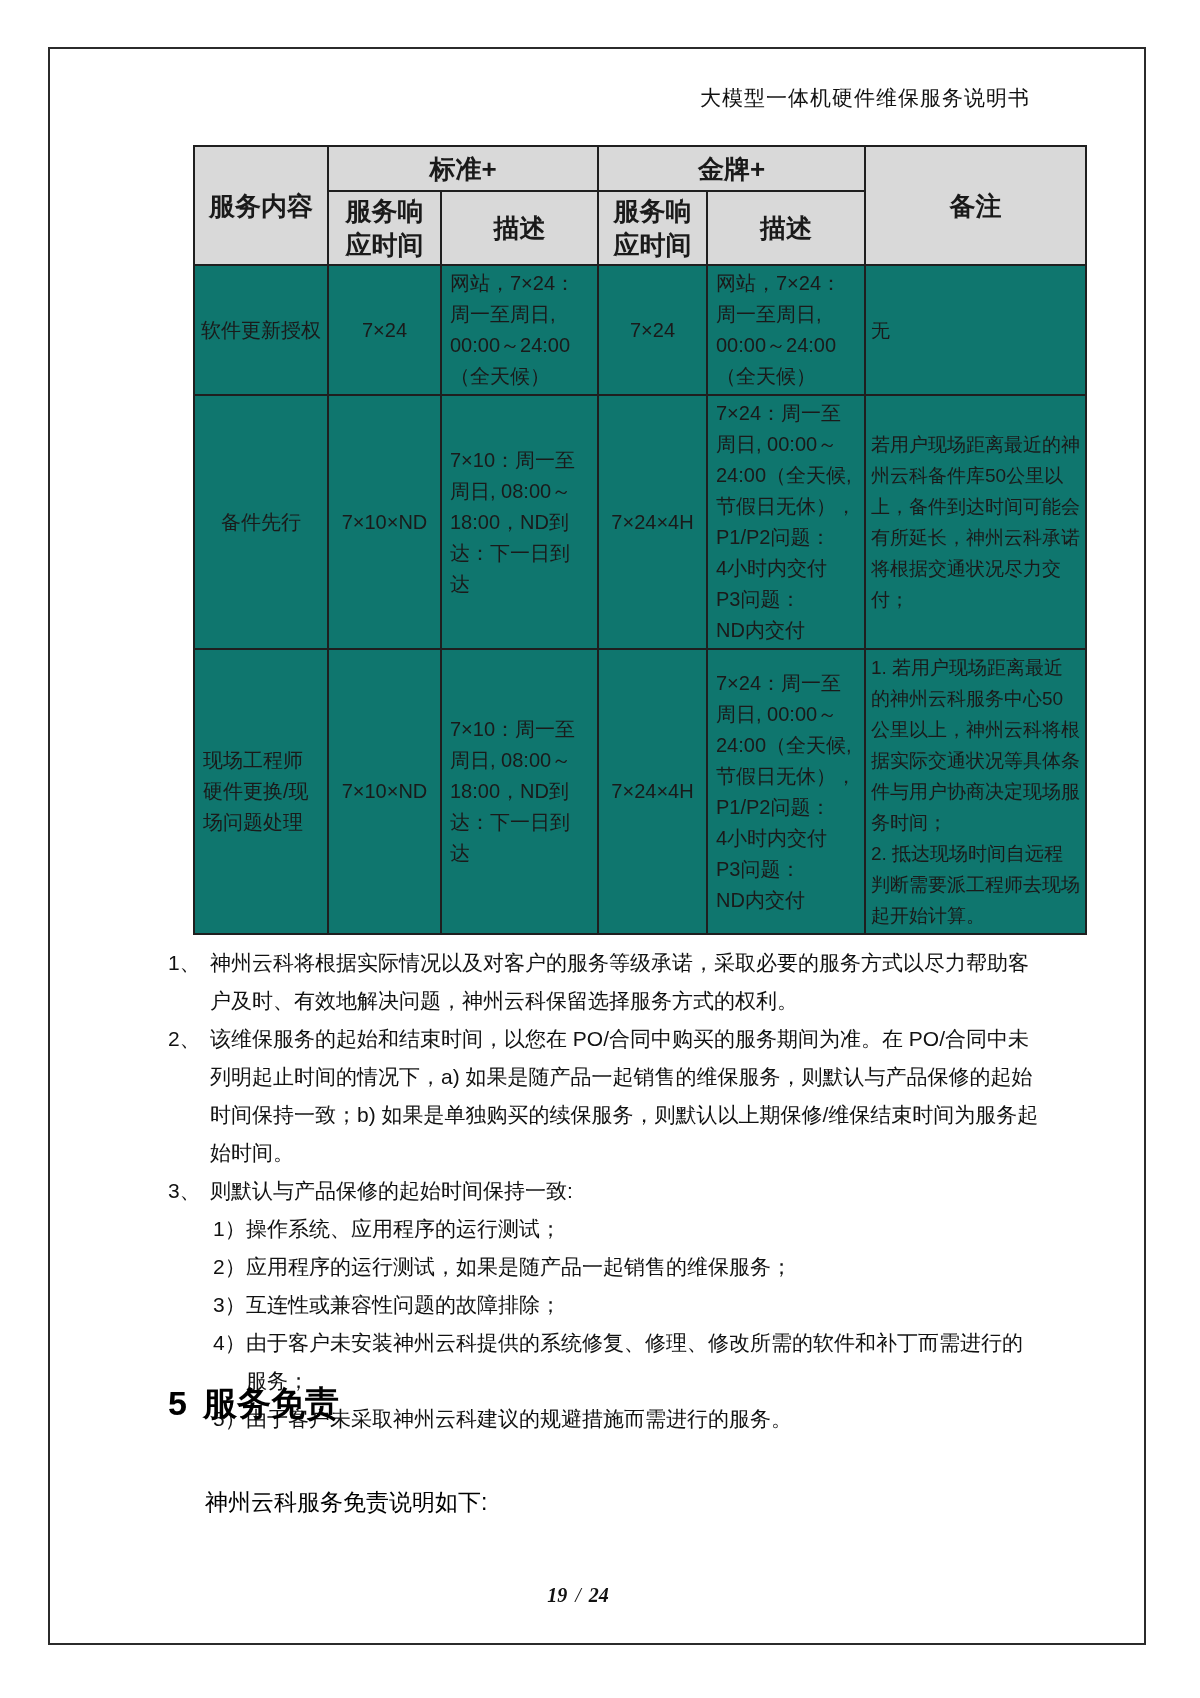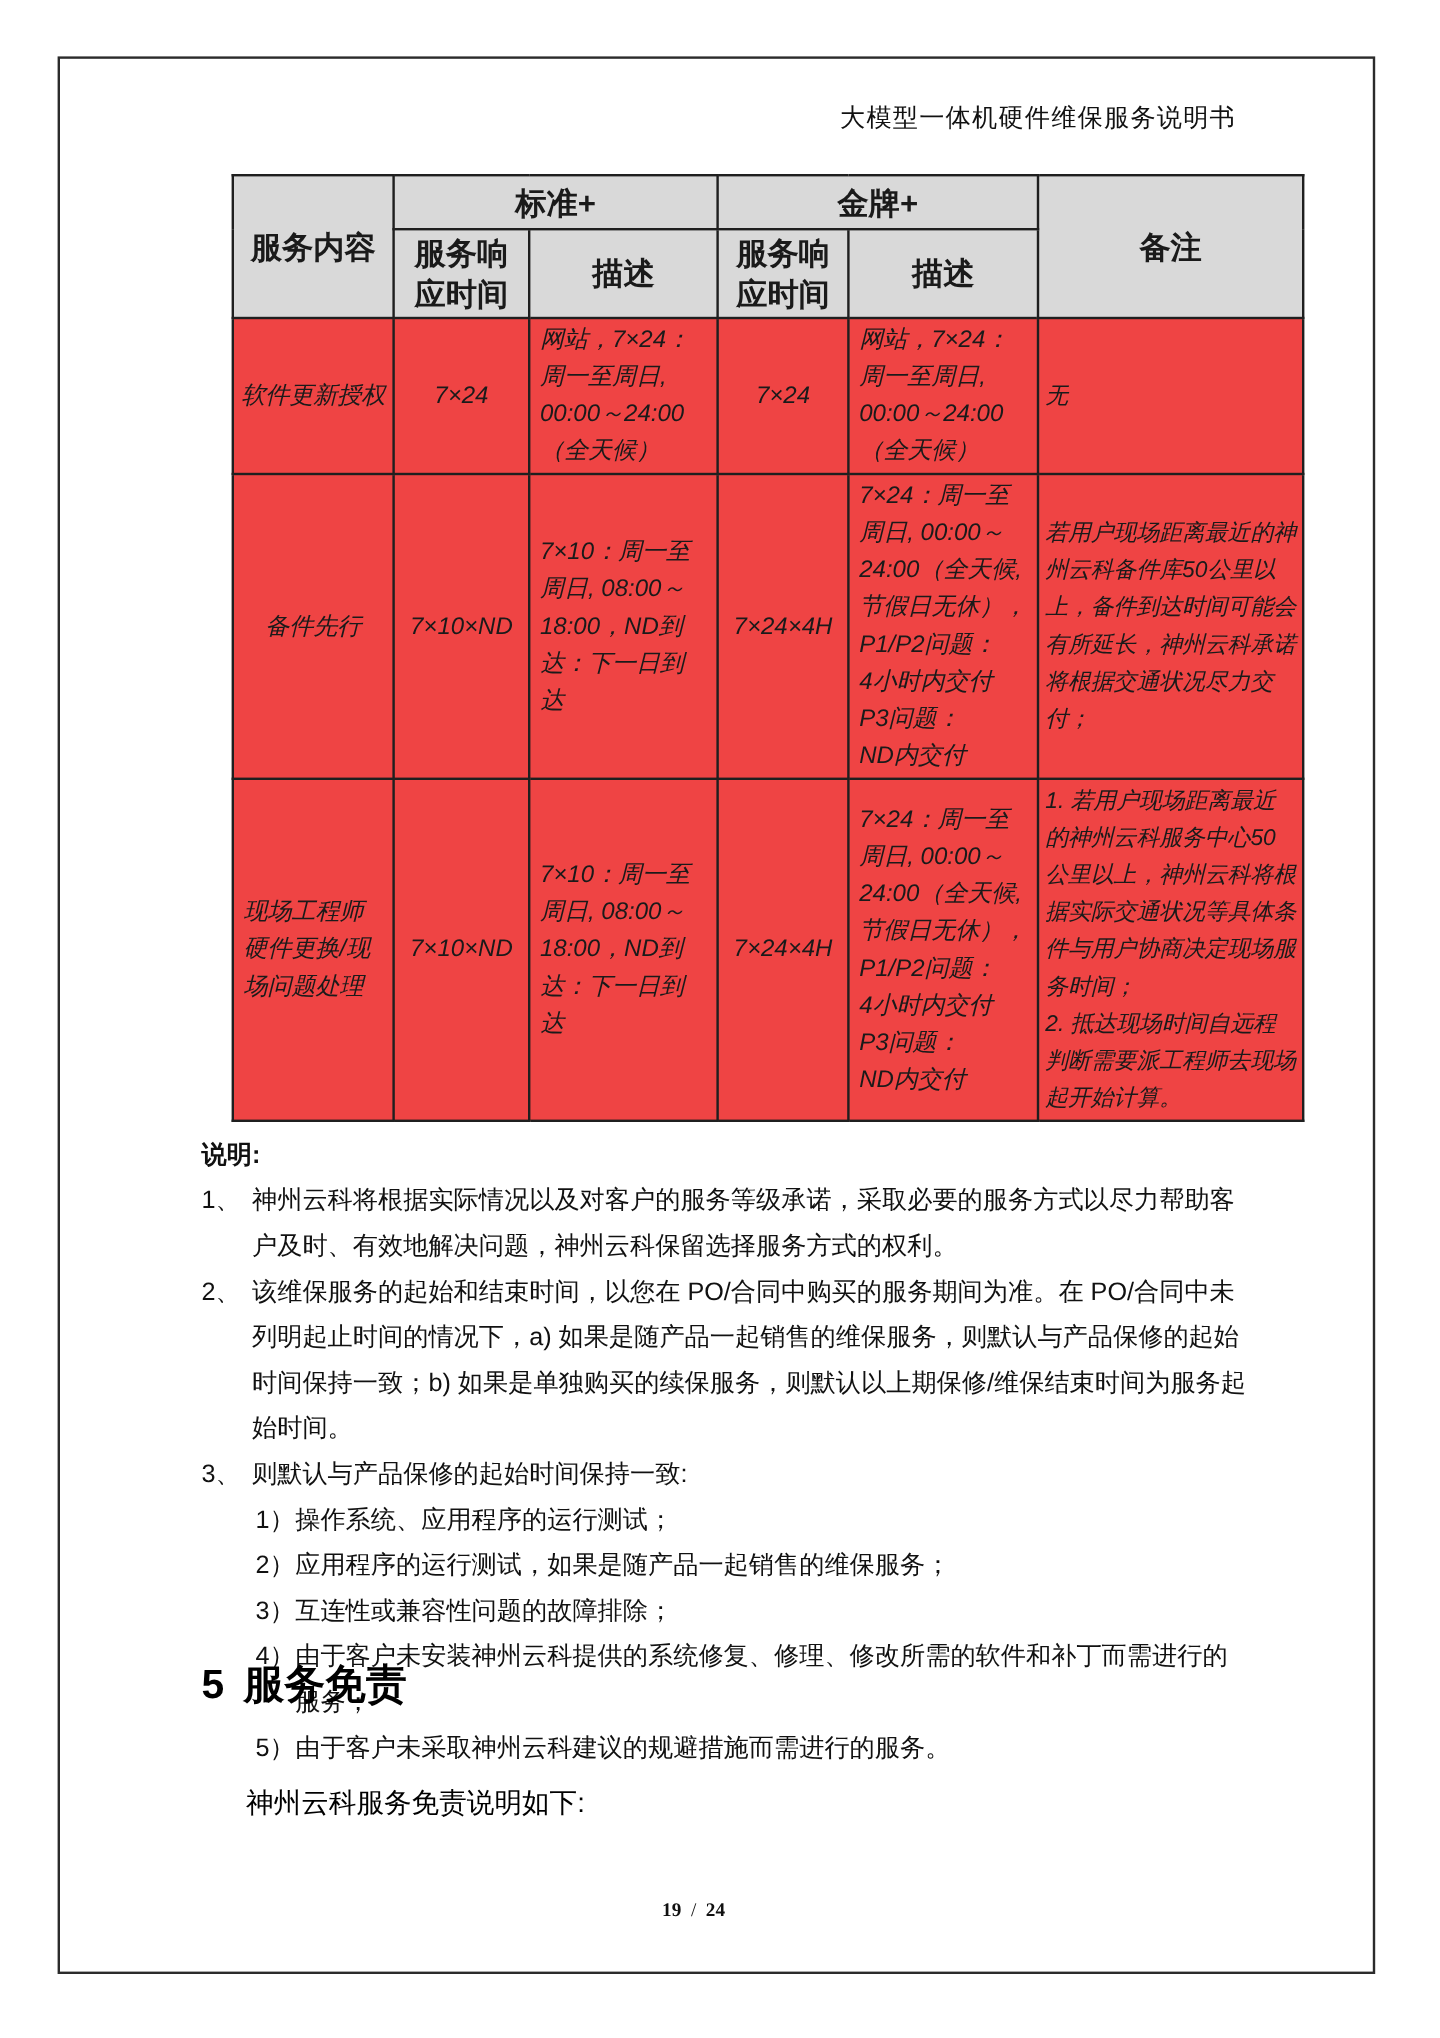--- a/index.html
+++ b/index.html
@@ -24,21 +24,21 @@
     border:2px solid #1f1f1f;box-sizing:border-box;
   }
   .svc-table th{
     background:#d9d9d9;font-weight:bold;font-size:26px;
     text-align:center;vertical-align:middle;line-height:34px;padding:2px 4px;
   }
   .svc-table thead tr.group-row th{height:45px;}
   .svc-table thead tr.sub-row th{height:74px;}
   .svc-table td{
     font-size:20px;line-height:31px;vertical-align:middle;
-    padding:2px 8px;background:#ef4444;font-style:italic;
+    padding:2px 8px;background:#0f766e;
   }
   td.c-center{text-align:center;padding:2px 4px;}
   td.c-left{text-align:left;}
   td.pre{white-space:pre-line;}
   td.remark{font-size:19px;line-height:31px;padding:2px 5px;}
   .notes{
     position:absolute;left:168px;top:944px;width:875px;
     font-size:21px;line-height:38px;color:#111;
   }
   .notes-title{font-weight:bold;}
@@ -52,21 +52,21 @@
     font-size:34px;font-weight:bold;color:#000;
   }
   .section-heading .sec-num{margin-right:16px;}
   .disclaimer-intro{
     position:absolute;left:205px;top:1487px;
     font-size:23px;font-weight:normal;color:#000;
   }
   .page-footer{
     position:absolute;left:0;top:1584px;width:1156px;text-align:center;
     font-family:"Liberation Serif","DejaVu Serif",serif;
-    font-size:16px;font-weight:bold;color:#111;
+    font-size:20px;font-weight:bold;color:#111;font-style:italic;
   }
   .page-footer .sep{margin:0 8px;font-weight:normal;}
 </style>
 </head>
 <body>
 
 <div>
 
   <div class="page-border"></div>
 
@@ -144,21 +144,20 @@
 4小时内交付
 P3问题：
 ND内交付</td>
         <td class="c-left remark pre">1. 若用户现场距离最近的神州云科服务中心50公里以上，神州云科将根据实际交通状况等具体条件与用户协商决定现场服务时间；
 2. 抵达现场时间自远程判断需要派工程师去现场起开始计算。</td>
       </tr>
     </tbody>
   </table>
 
   <div class="notes">
-    <div class="notes-title">说明:</div>
 
     <div class="note-item">
       <span class="note-num">1、</span>
       <span class="note-text">神州云科将根据实际情况以及对客户的服务等级承诺，采取必要的服务方式以尽力帮助客户及时、有效地解决问题，神州云科保留选择服务方式的权利。</span>
     </div>
     <div class="note-item">
       <span class="note-num">2、</span>
       <span class="note-text">该维保服务的起始和结束时间，以您在 PO/合同中购买的服务期间为准。在 PO/合同中未列明起止时间的情况下，a) 如果是随产品一起销售的维保服务，则默认与产品保修的起始时间保持一致；b) 如果是单独购买的续保服务，则默认以上期保修/维保结束时间为服务起始时间。</span>
     </div>
     <div class="note-item">

